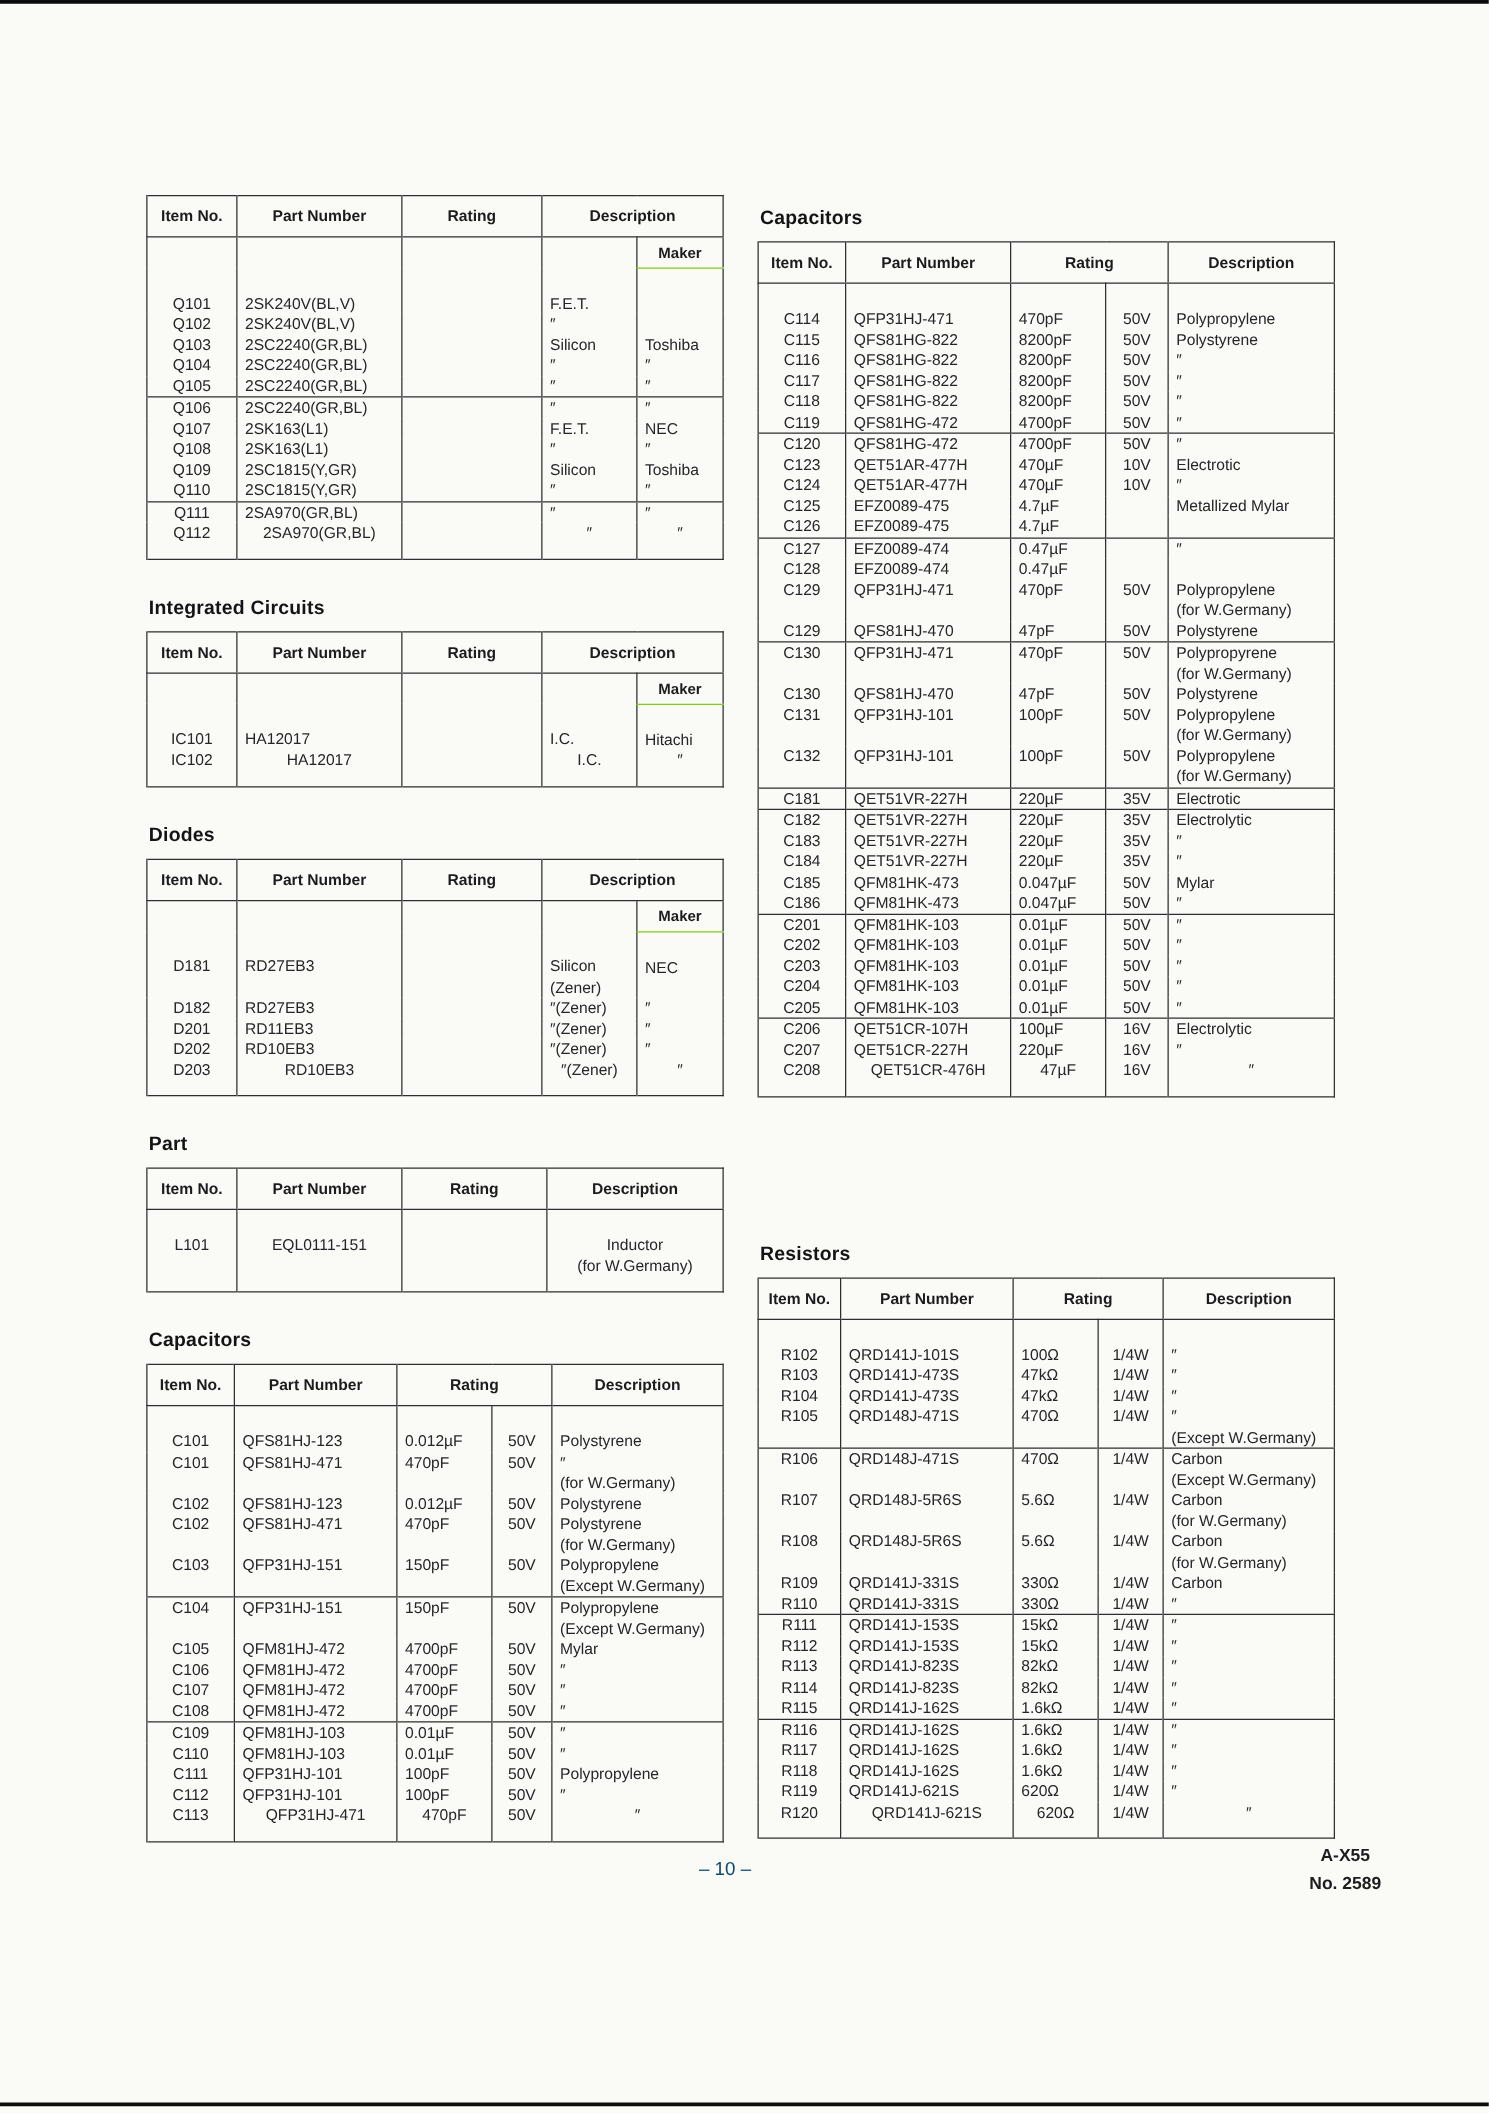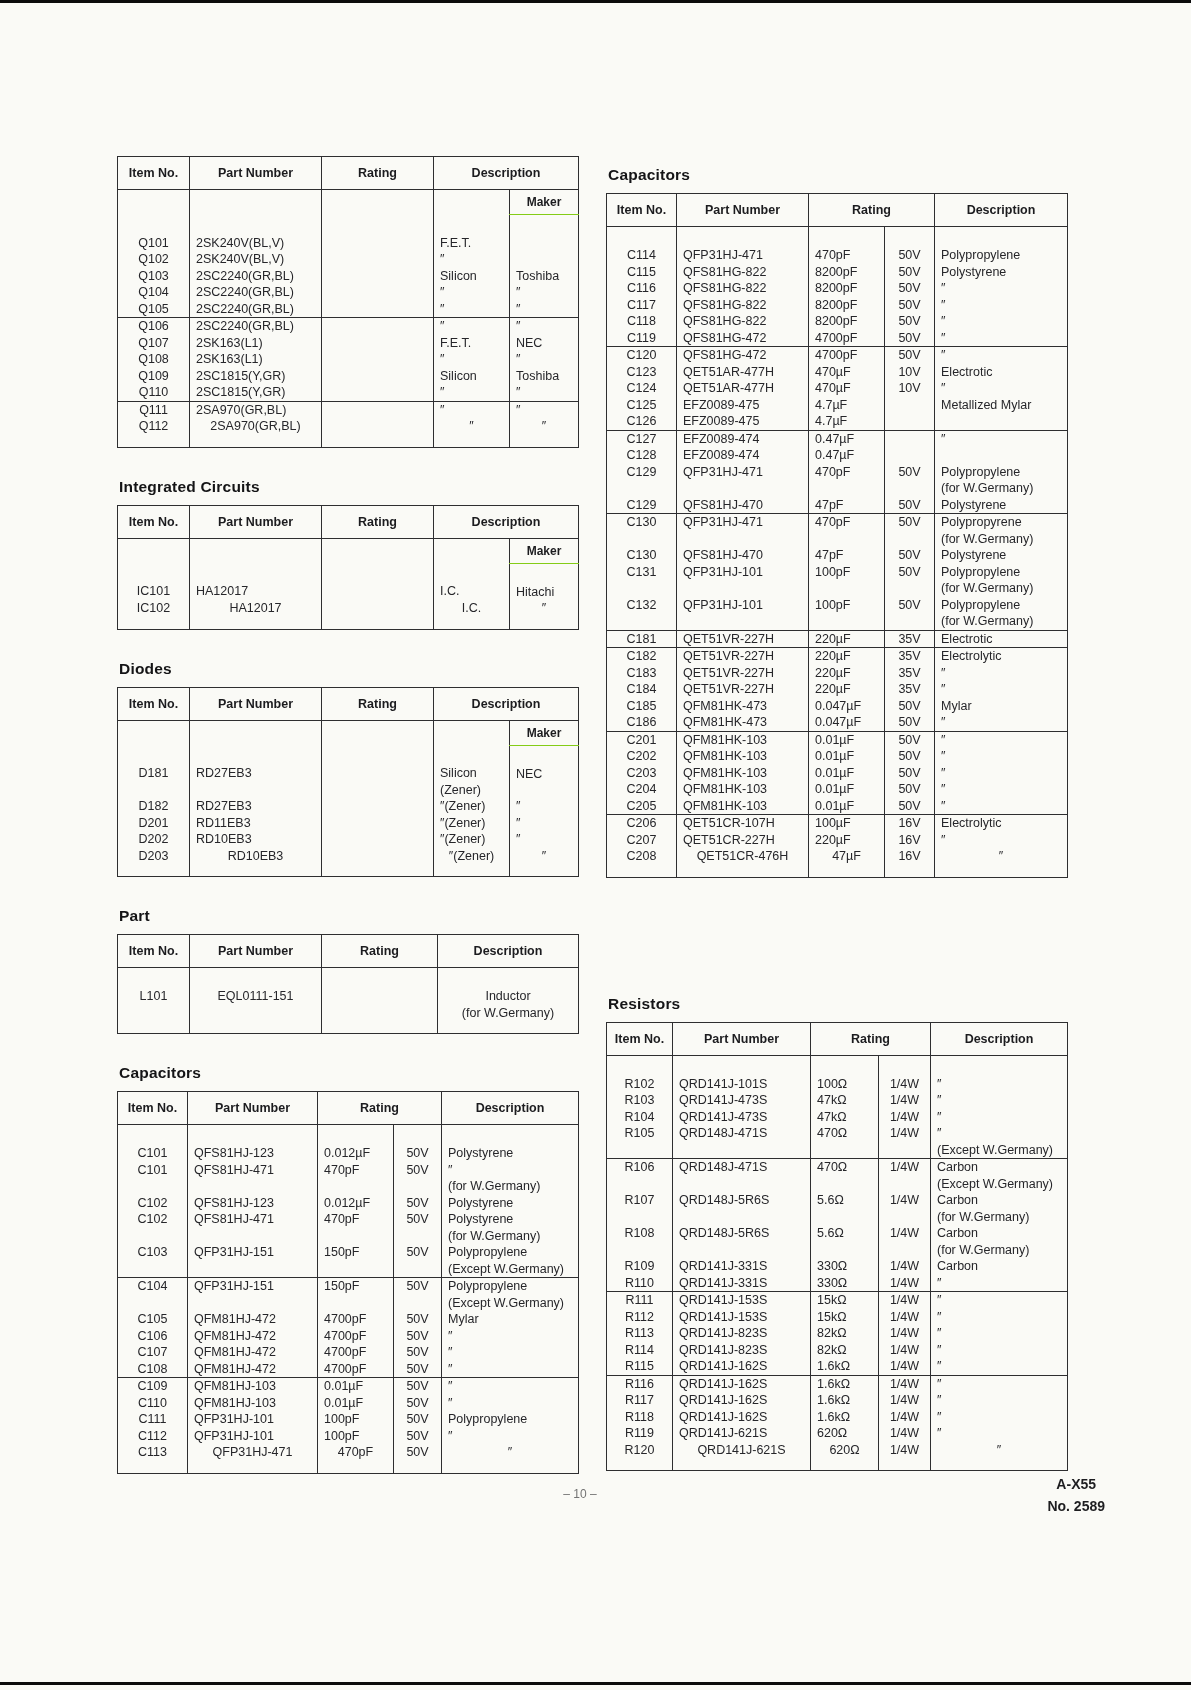--- a/index.html
+++ b/index.html
@@ -36,21 +36,21 @@
     padding:0 6px;vertical-align:top;white-space:pre-line;
     font-size:12.5px;line-height:16.5px;color:#26262a;
   }
   .parts td.c0{text-align:center;padding-left:2px;padding-right:2px;}
   .rated td.c3{text-align:center;}
   .parts tbody tr:first-child td{padding-top:20px;}
   .parts tbody tr:last-child td{padding-bottom:12px;text-align:center;}
   .parts tr.group-start td{border-top:1px solid #2e2e30;}
   .footer-page{
     position:absolute;left:0;top:1487px;width:1160px;text-align:center;
-    font-size:12px;color:#737373;
+    font-size:15px;color:#0c4a6e;
   }
   .footer-right{
     position:absolute;right:86px;top:1474px;text-align:center;
     font-size:14px;color:#1d1d20;line-height:1.55;font-weight:700;
   }
 </style>
 </head>
 <body>
 
 <div class="edge edge-top"></div>

